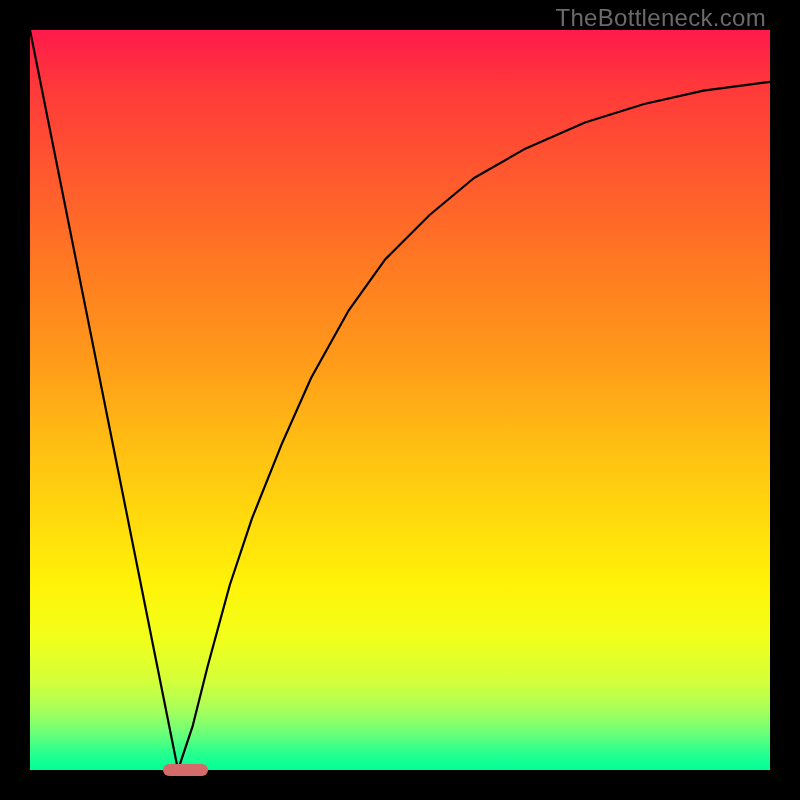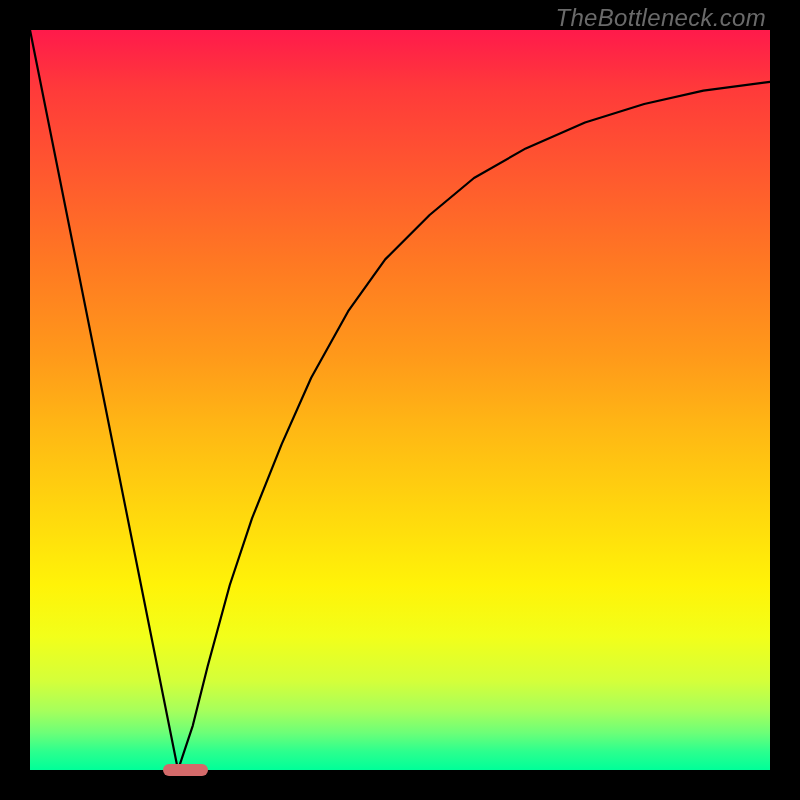--- a/index.html
+++ b/index.html
@@ -43,21 +43,20 @@
   }
   .watermark {
     position: absolute;
     top: 4px;
     right: 34px;
     color: #6a6a6a;
     font-size: 24px;
     font-weight: 500;
     letter-spacing: 0.3px;
     pointer-events: none;
-    font-style: italic;
   }
   svg.curve {
     position: absolute;
     left: 0;
     top: 0;
     width: 740px;
     height: 740px;
     overflow: visible;
   }
   .bottom-marker {

